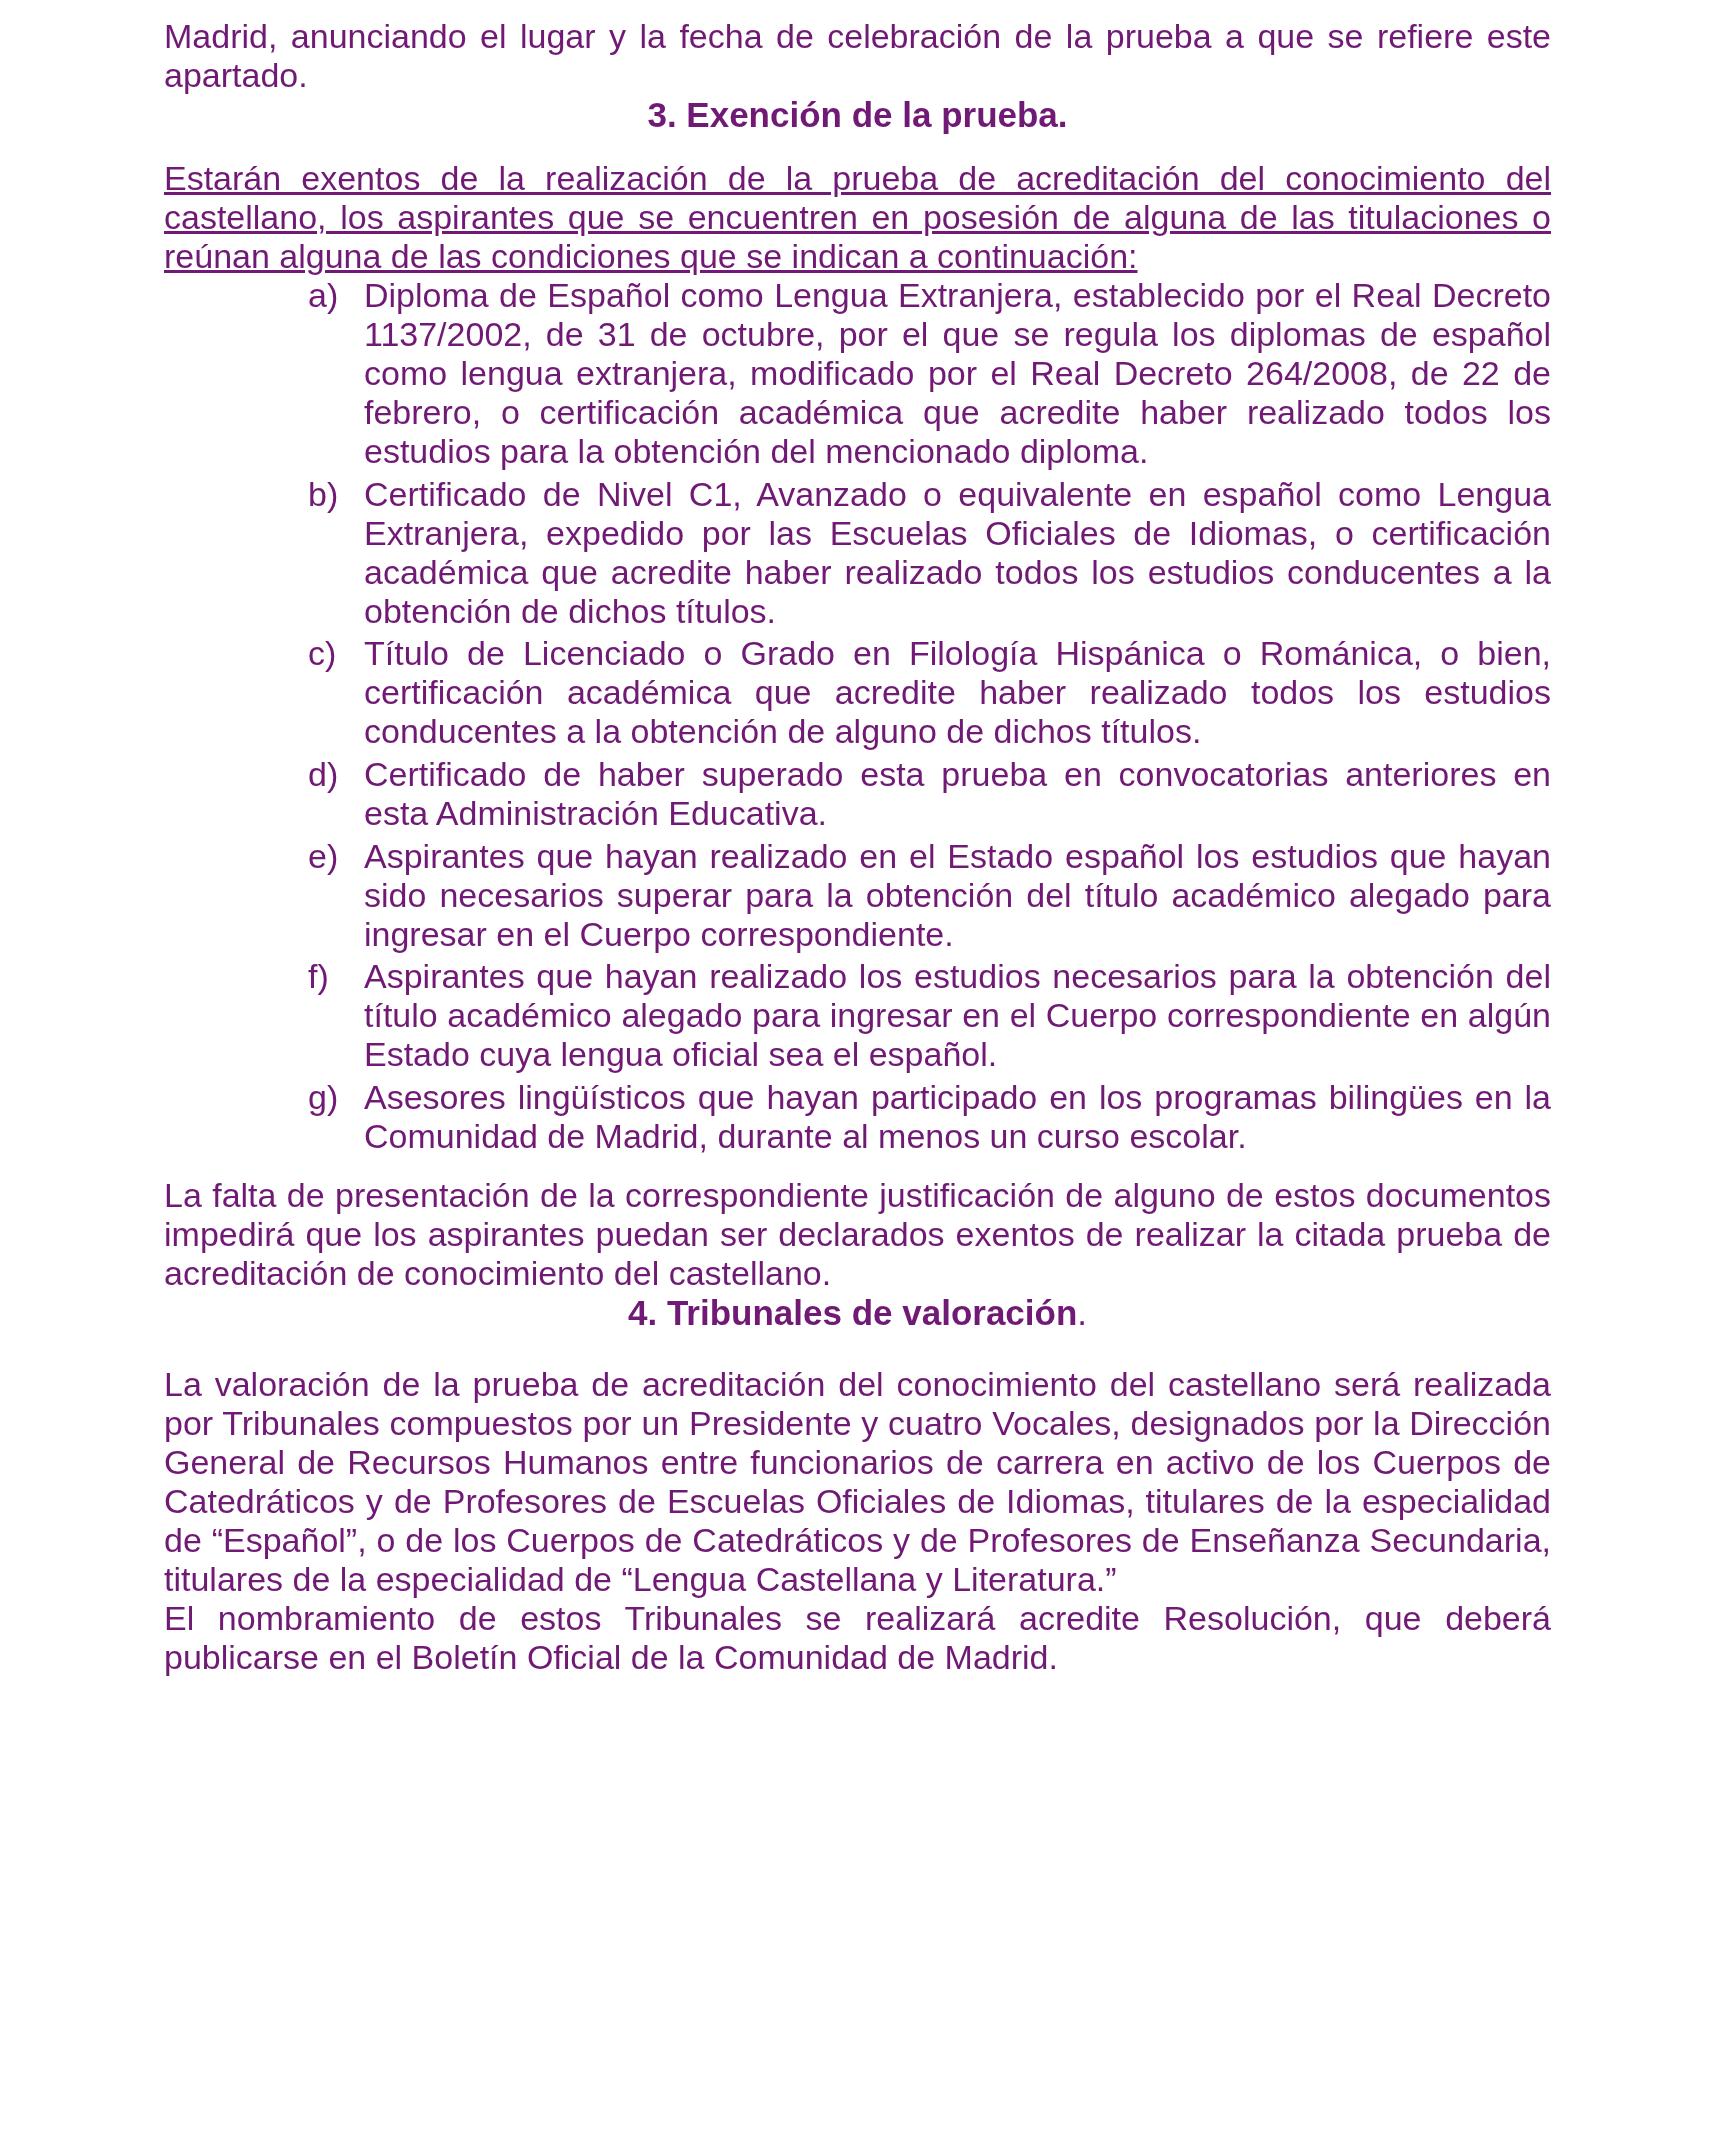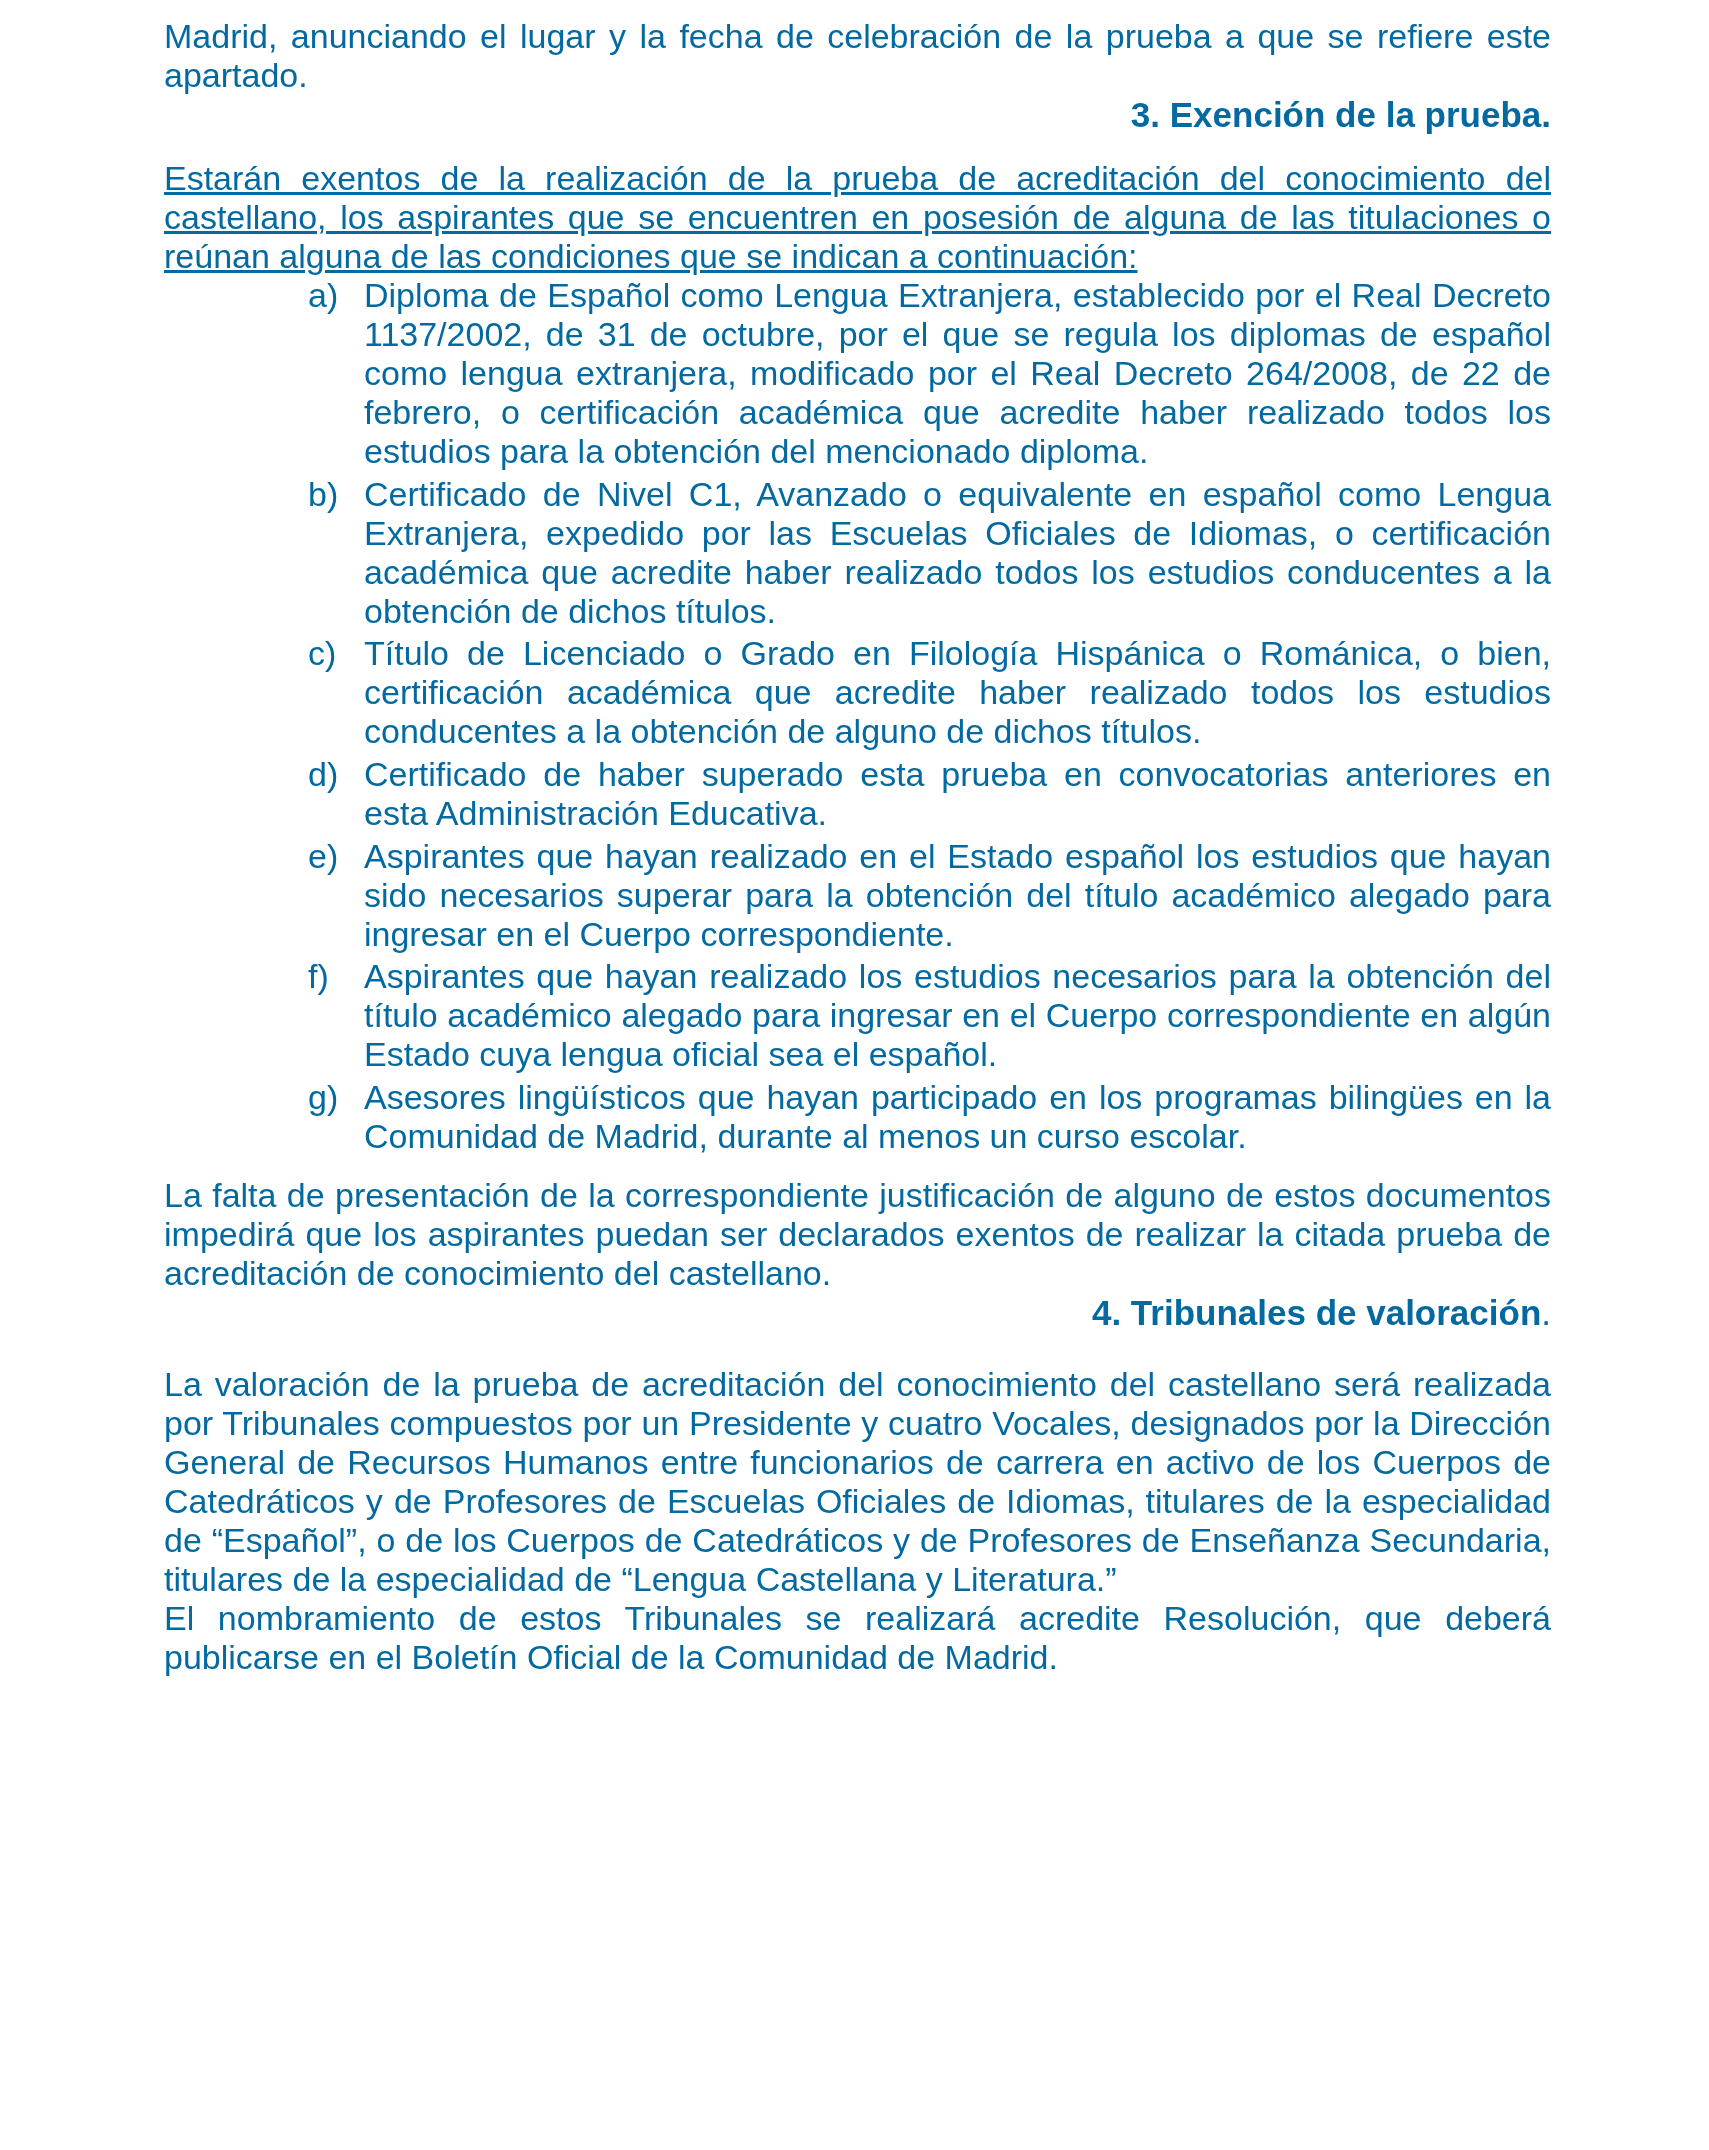--- a/index.html
+++ b/index.html
@@ -6,37 +6,37 @@
     margin: 0;
     padding: 0;
     background: #ffffff;
   }
   .page {
     position: relative;
     width: 1709px;
     height: 1918px;
     box-sizing: border-box;
     background: #ffffff;
-    color: #0369a1;
+    color: #701a75;
     font-family: "Liberation Sans", "DejaVu Sans", sans-serif;
     font-size: 34px;
     line-height: 39px;
     padding: 17px 158px 0 164px;
     overflow: hidden;
   }
   .page p {
     margin: 0;
     text-align: justify;
   }
   .heading {
     font-weight: bold;
     font-size: 35px;
     line-height: 39px;
     margin: 0;
-    text-align: right;
+    text-align: center;
   }
   .heading .suffix-regular {
     font-weight: normal;
   }
   .intro-paragraph     { margin-bottom: 98px; }
   .section3-heading    { margin-bottom: 25px;  }
   .lead-paragraph      { margin-bottom: 54px; text-decoration: underline;  }
   .exemption-list      { margin-bottom: 19.4px; padding-left: 144px; }
   .list-item           { display: flex; margin-bottom: 3.7px; }
   .list-item:last-child{ margin-bottom: 0; }

